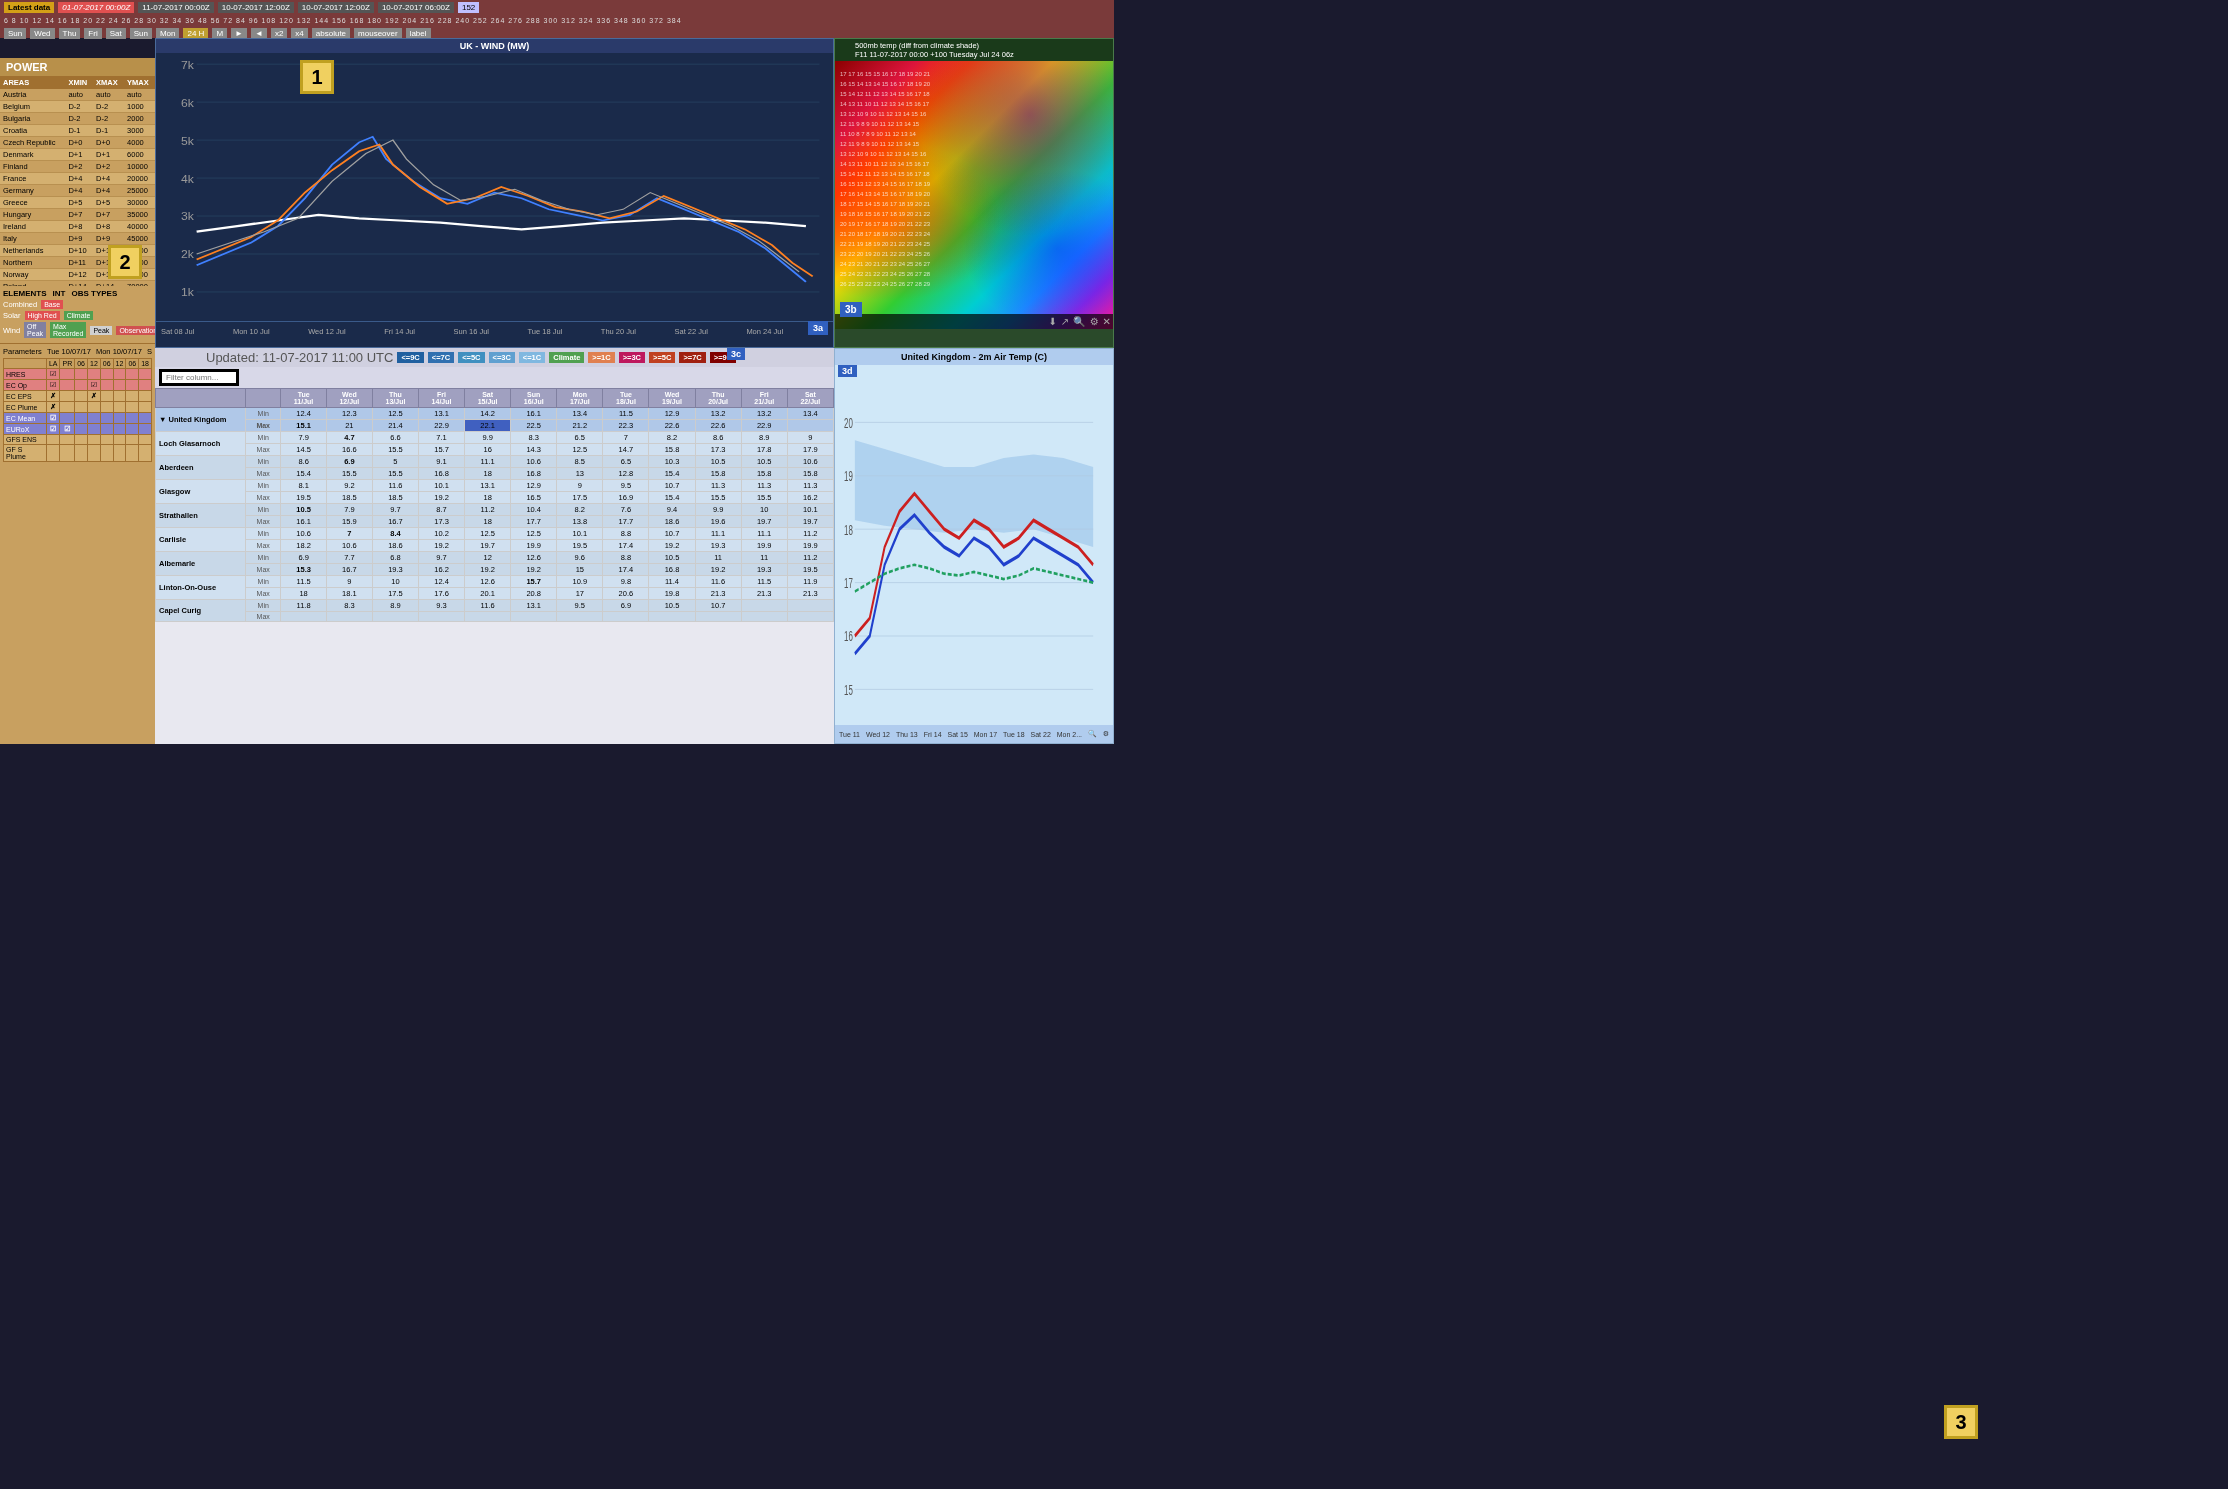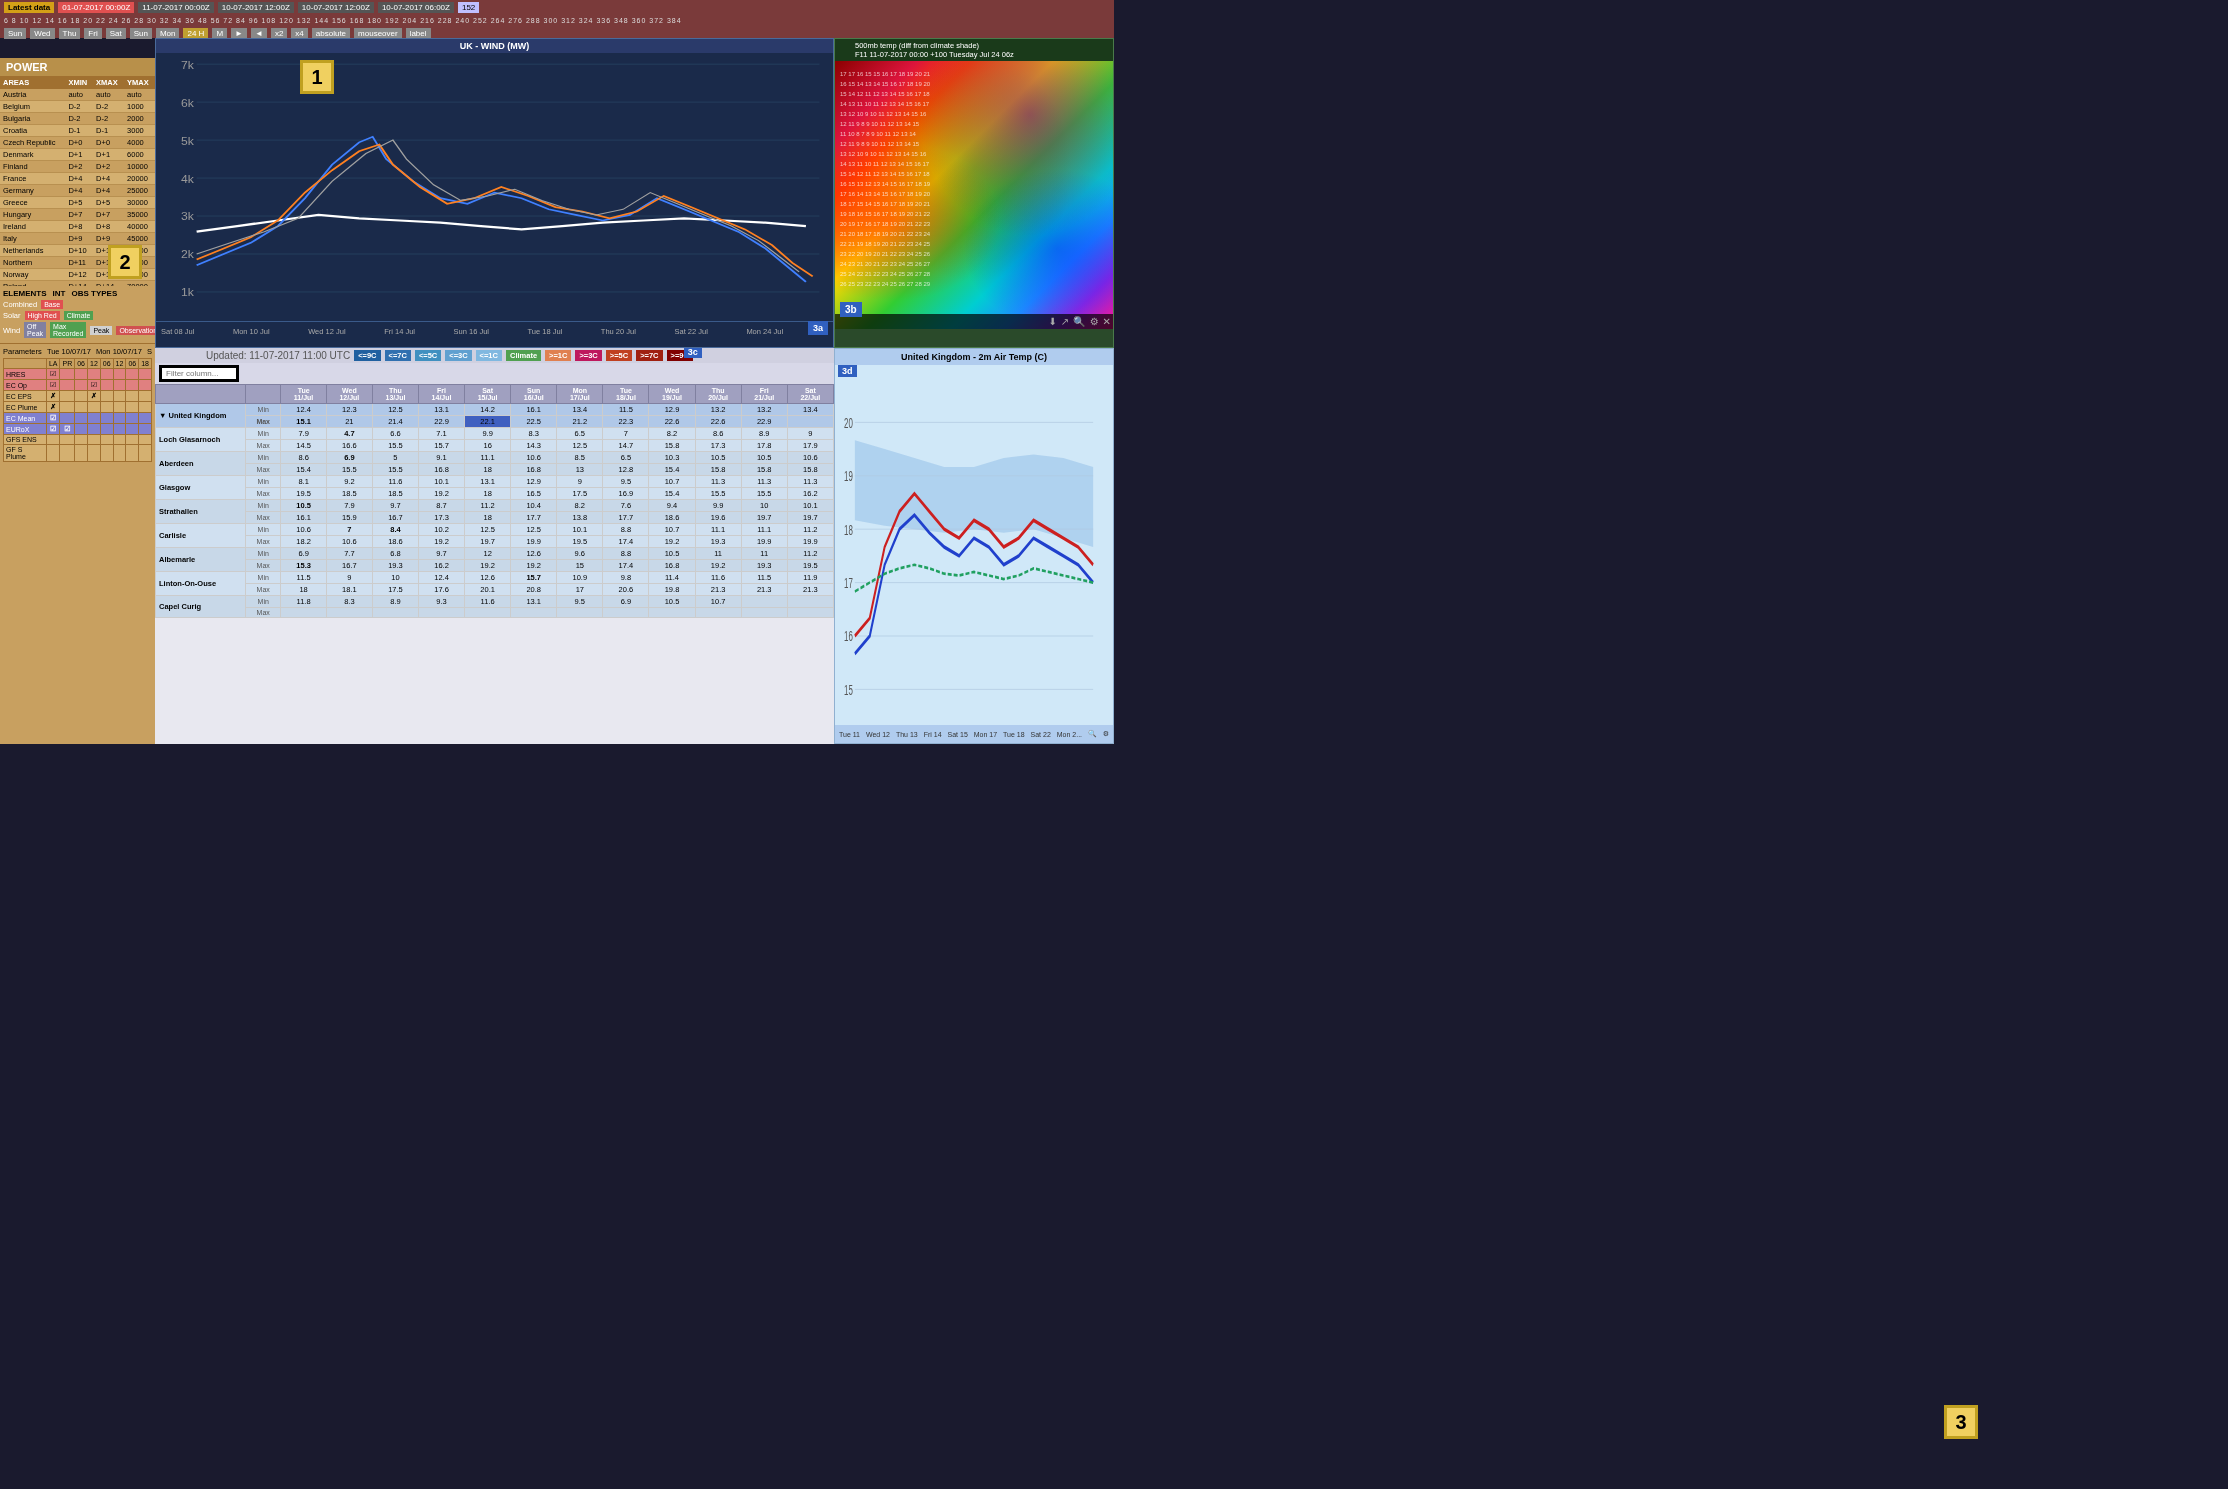--- a/index.html
+++ b/index.html
@@ -29,20 +29,21 @@
       color: #000;
       padding: 1px 4px;
       font-size: 8px;
       font-weight: bold;
     }
     .date-red {
       background: #e05050;
       color: #fff;
       padding: 1px 4px;
       font-size: 8px;
+      font-style: italic;
     }
     .date-normal {
       background: #555;
       color: #fff;
       padding: 1px 4px;
       font-size: 8px;
     }
     .date-highlight {
       background: #c0c0ff;
       color: #000;
@@ -291,21 +292,21 @@
       display: flex;
       align-items: center;
       background: #d0d0e0;
       padding: 2px 4px;
       gap: 4px;
       font-size: 8px;
       color: #333;
       flex-wrap: wrap;
     }
     .updated-text {
-      font-size: 10px;
+      font-size: 13px;
       color: #555;
       padding-left: 47px;
     }
     .temp-badge {
       padding: 1px 4px;
       font-size: 7.5px;
       color: #fff;
       font-weight: bold;
       cursor: pointer;
     }

